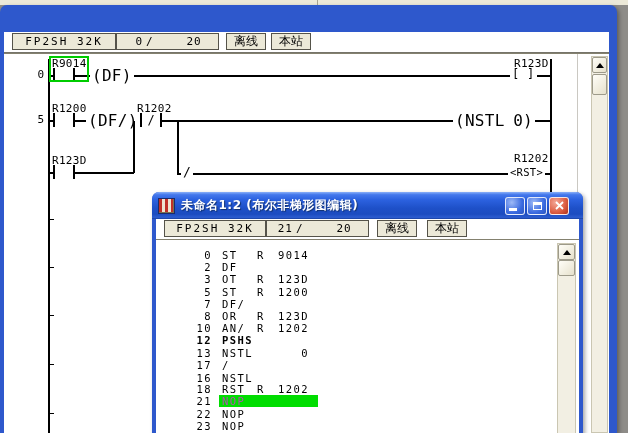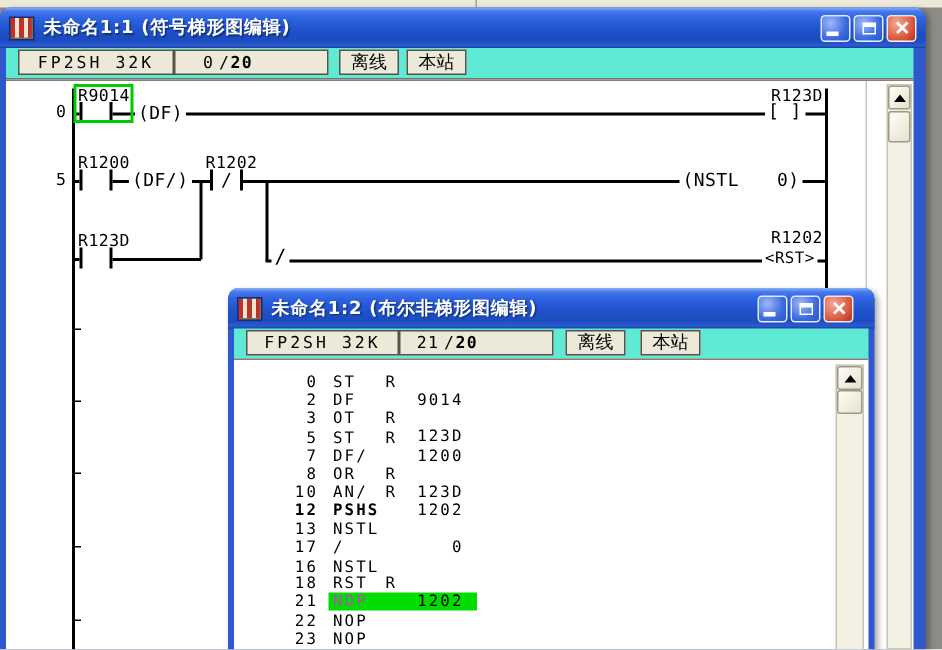--- a/index.html
+++ b/index.html
@@ -23,30 +23,30 @@
   .apptitle{color:#fff;font-weight:bold;font-size:12px;margin-left:6px;letter-spacing:.5px;
             text-shadow:1px 1px 1px #12316e;white-space:nowrap;}
   .tb-buttons{margin-left:auto;display:flex;gap:2px;align-items:center;}
   .tb-btn{width:20px;height:18px;border-radius:3px;border:1px solid rgba(255,255,255,.85);
           box-sizing:border-box;display:flex;align-items:center;justify-content:center;}
   .btn-blue{background:radial-gradient(circle at 32% 28%,#9db9f6,#3a6ae0 62%,#2a55c0);}
   .btn-red{background:radial-gradient(circle at 32% 28%,#f4a898,#dd5f44 58%,#b03018);}
   .glyph-min{width:8px;height:3px;background:#fff;margin-top:8px;margin-right:5px;}
   .glyph-max{width:9px;height:8px;border:1px solid #fff;border-top:3px solid #fff;box-sizing:border-box;}
 
-  .statusbar{position:absolute;height:20px;background:#5eead4;border-bottom:1px solid #76746a;}
+  .statusbar{position:absolute;height:20px;background:#ffffff;border-bottom:1px solid #76746a;}
   .sbox{position:absolute;top:1px;height:17px;border:1px solid #55534a;background:#ece9d8;
         box-sizing:border-box;display:flex;align-items:center;justify-content:center;
         font-size:11px;color:#000;overflow:hidden;}
   .sbox.mono{letter-spacing:2px;}
   .counter{justify-content:flex-start;font-family:"DejaVu Sans Mono","Liberation Mono",monospace;
            font-size:11px;letter-spacing:1px;}
   .cnt-pos{display:inline-block;width:26px;text-align:right;}
   .cnt-sep{display:inline-block;margin-left:3px;}
-  .cnt-total{display:inline-block;width:48px;text-align:left;font-weight:bold;}
+  .cnt-total{display:inline-block;width:48px;text-align:right;}
   .cn{font-size:12px;}
 
   .content{position:absolute;background:#fff;bottom:0;border-top:1px solid #84816f;}
 
   
   .vscroll{position:absolute;bottom:0;background:#f2efe3;border:1px solid #cac6b2;box-sizing:border-box;}
   .scroll-btn,.scroll-thumb{position:absolute;left:0;right:0;height:16px;
         background:linear-gradient(135deg,#fffef8,#e6e1cc);border:1px solid #9d9a8a;
         border-radius:2px;box-sizing:border-box;display:flex;align-items:center;justify-content:center;}
   .arrow-up{width:0;height:0;border-left:4px solid transparent;border-right:4px solid transparent;
@@ -56,66 +56,49 @@
   .hline{position:absolute;height:1.5px;background:#000;}
   .vline{position:absolute;width:1.5px;background:#000;}
   .tick{position:absolute;width:6px;height:1px;background:#000;}
   .lad-label{position:absolute;font-family:"DejaVu Sans Mono","Liberation Mono",monospace;
              font-size:11px;line-height:11px;color:#000;white-space:nowrap;letter-spacing:.3px;}
   .contact{position:absolute;width:22px;height:14px;background:#fff;box-sizing:border-box;
            border-left:2px solid #000;border-right:2px solid #000;display:flex;
            align-items:center;justify-content:center;}
   .nc-slash{font-family:"DejaVu Sans Mono",monospace;font-size:12px;line-height:12px;}
   .inline-txt{position:absolute;background:#fff;font-family:"DejaVu Sans Mono","Liberation Mono",monospace;
-              font-size:12px;line-height:13px;padding:0 2px;white-space:nowrap;letter-spacing:.3px;}
+              font-size:16px;line-height:13px;padding:0 2px;white-space:nowrap;letter-spacing:.3px;}
   .rung-no{position:absolute;width:22px;text-align:right;font-family:"DejaVu Sans Mono",monospace;
            font-size:11px;line-height:13px;}
   .sel-green{position:absolute;border:2px solid #00cc00;box-sizing:border-box;}
   .grid-edge{position:absolute;width:1px;top:0;bottom:0;background:#cac8c2;}
 
   
   .il-row{position:absolute;left:0;width:380px;height:12px;
           font-family:"DejaVu Sans Mono","Liberation Mono",monospace;
           font-size:10.5px;line-height:12px;letter-spacing:1.4px;color:#000;}
   .c-addr{position:absolute;left:8px;width:48px;text-align:right;}
   .c-op{position:absolute;left:66px;}
   .c-reg{position:absolute;left:101px;}
-  .c-val{position:absolute;left:110px;width:43px;text-align:right;margin-top:12px;}
+  .c-val{position:absolute;left:110px;width:43px;text-align:right;}
   .hl-bar{position:absolute;left:63px;top:0;width:99px;height:12px;background:#00dd00;}
   .il-row.hl .c-op{color:#b050b0;}
   .c-op,.c-reg,.c-val,.c-addr{z-index:1;}
 </style>
 </head>
 <body>
 
 <div id="screen">
 
   <div class="top-strip">
     <div class="divider"></div>
   </div>
 
   <div class="xp-window" style="left:0;top:5px;width:617px;height:428px;">
 
-    <div class="titlebar">
-      <div class="app-icon"></div>
-      <span class="apptitle">未命名1:1 (符号梯形图编辑)</span>
-      <div class="tb-buttons">
-        <div class="tb-btn btn-blue">
-          <span class="glyph-min"></span>
-          </div>
-        <div class="tb-btn btn-blue">
-          <span class="glyph-max"></span>
-          </div>
-        <div class="tb-btn btn-red">
-          <svg width="9" height="9" viewBox="0 0 9 9">
-            <path d="M1 1 L8 8 M8 1 L1 8" stroke="#fff" stroke-width="1.8"></path>
-            </svg>
-          </div>
-      </div>
-    </div>
 
     <div class="statusbar" style="left:4px;top:27px;width:605px;">
       <div class="sbox mono" style="left:8px;width:104px;">FP2SH 32K</div>
       <div class="sbox counter" style="left:112px;width:103px;">
         <span class="cnt-pos">0</span>
         <span class="cnt-sep">/</span>
         <span class="cnt-total">20</span>
       </div>
       <div class="sbox cn" style="left:222px;width:40px;">离线</div>
       <div class="sbox cn" style="left:267px;width:40px;">本站</div>

